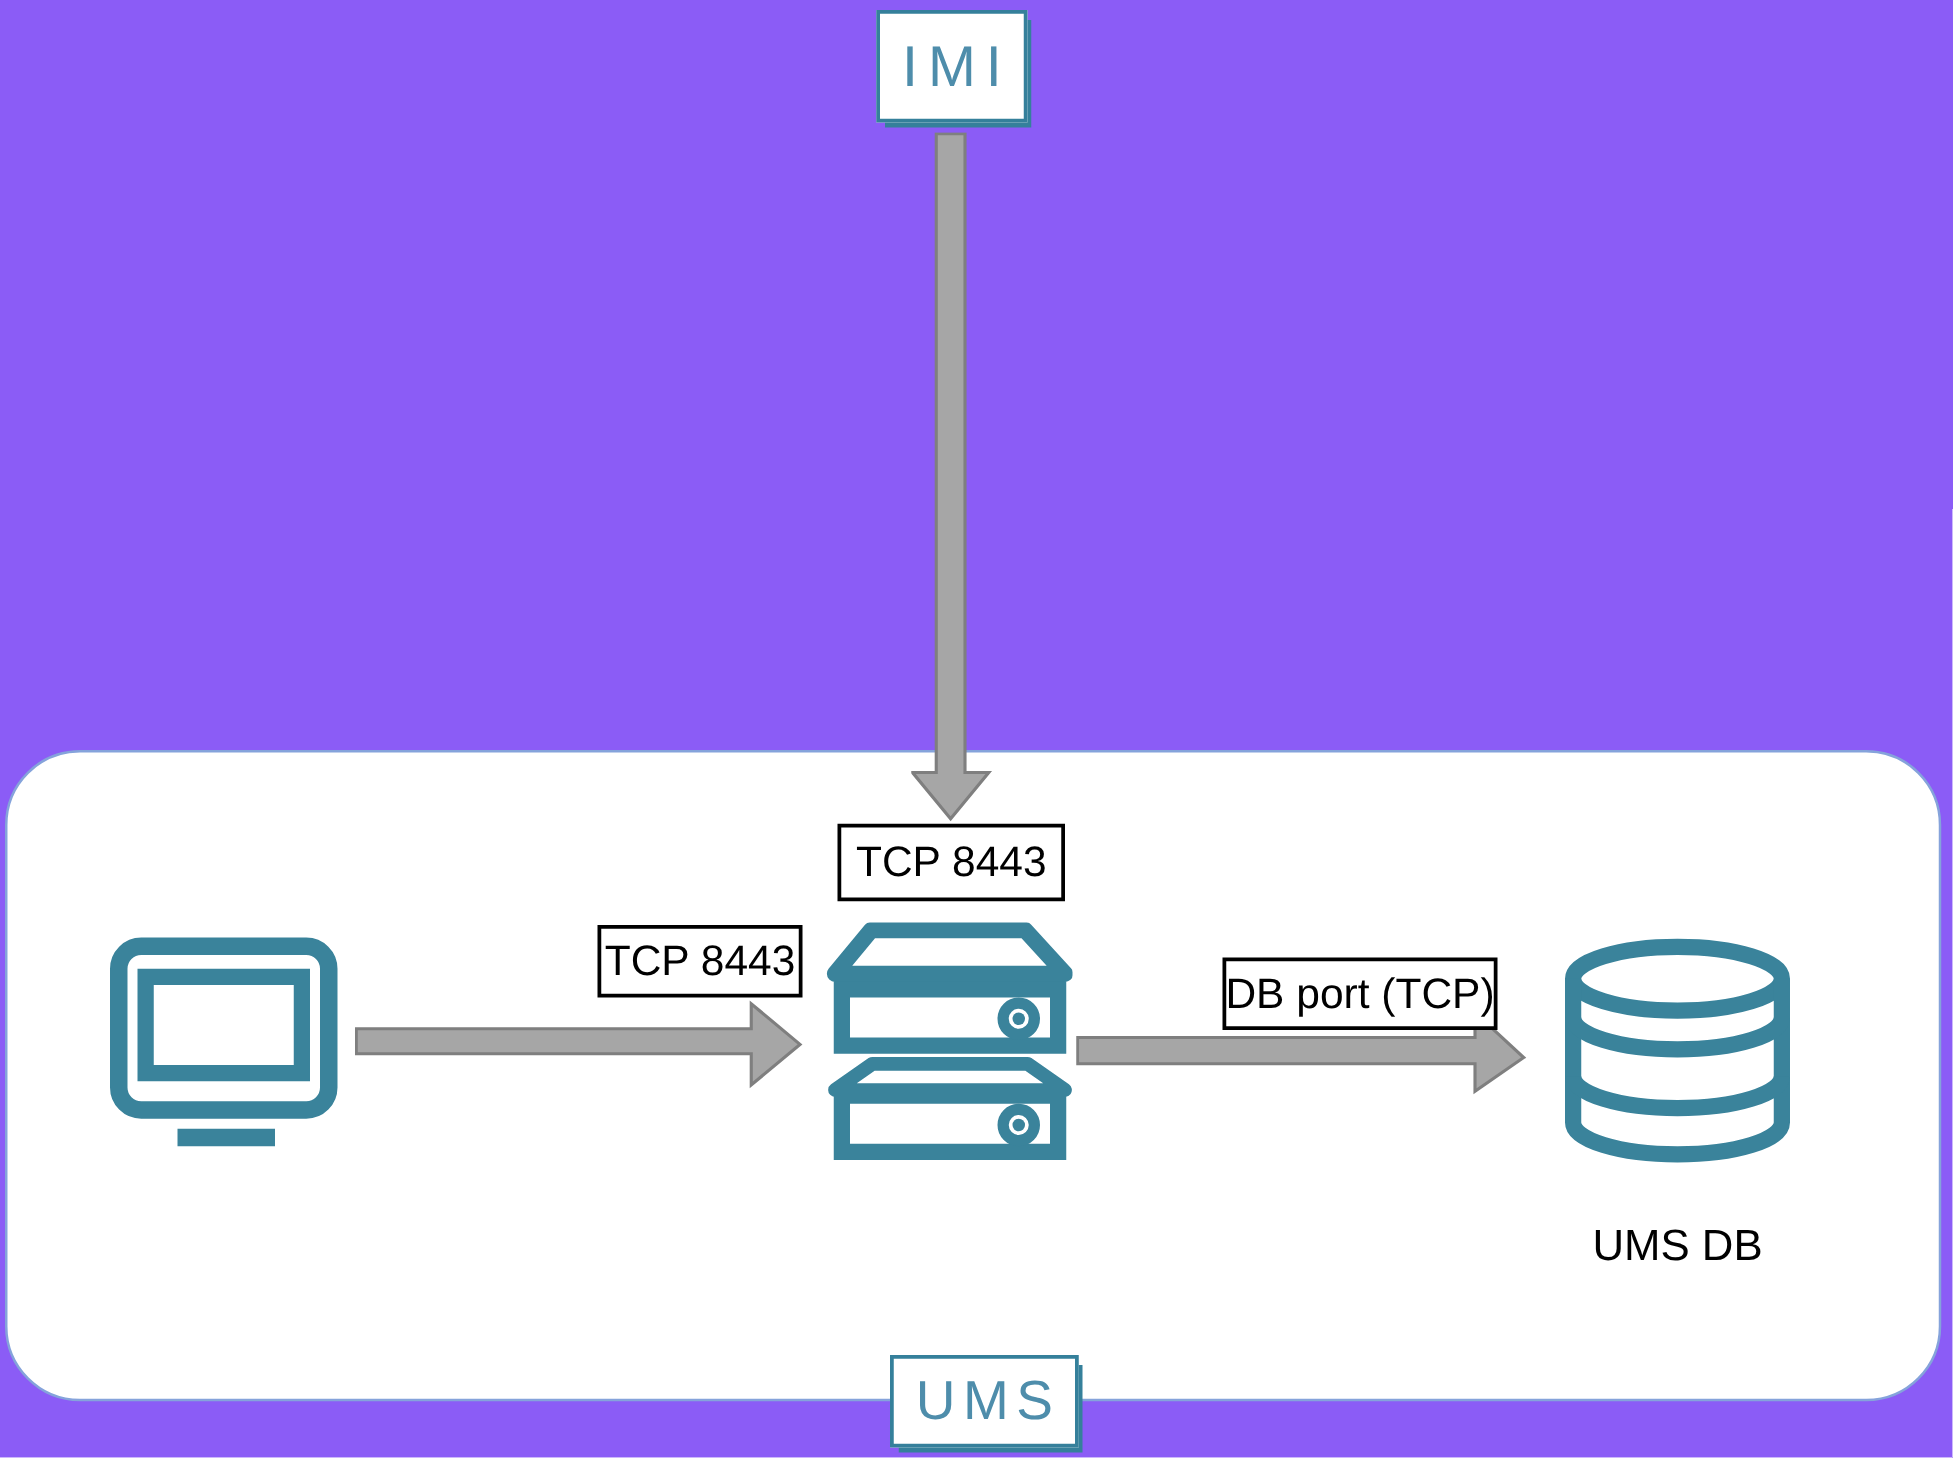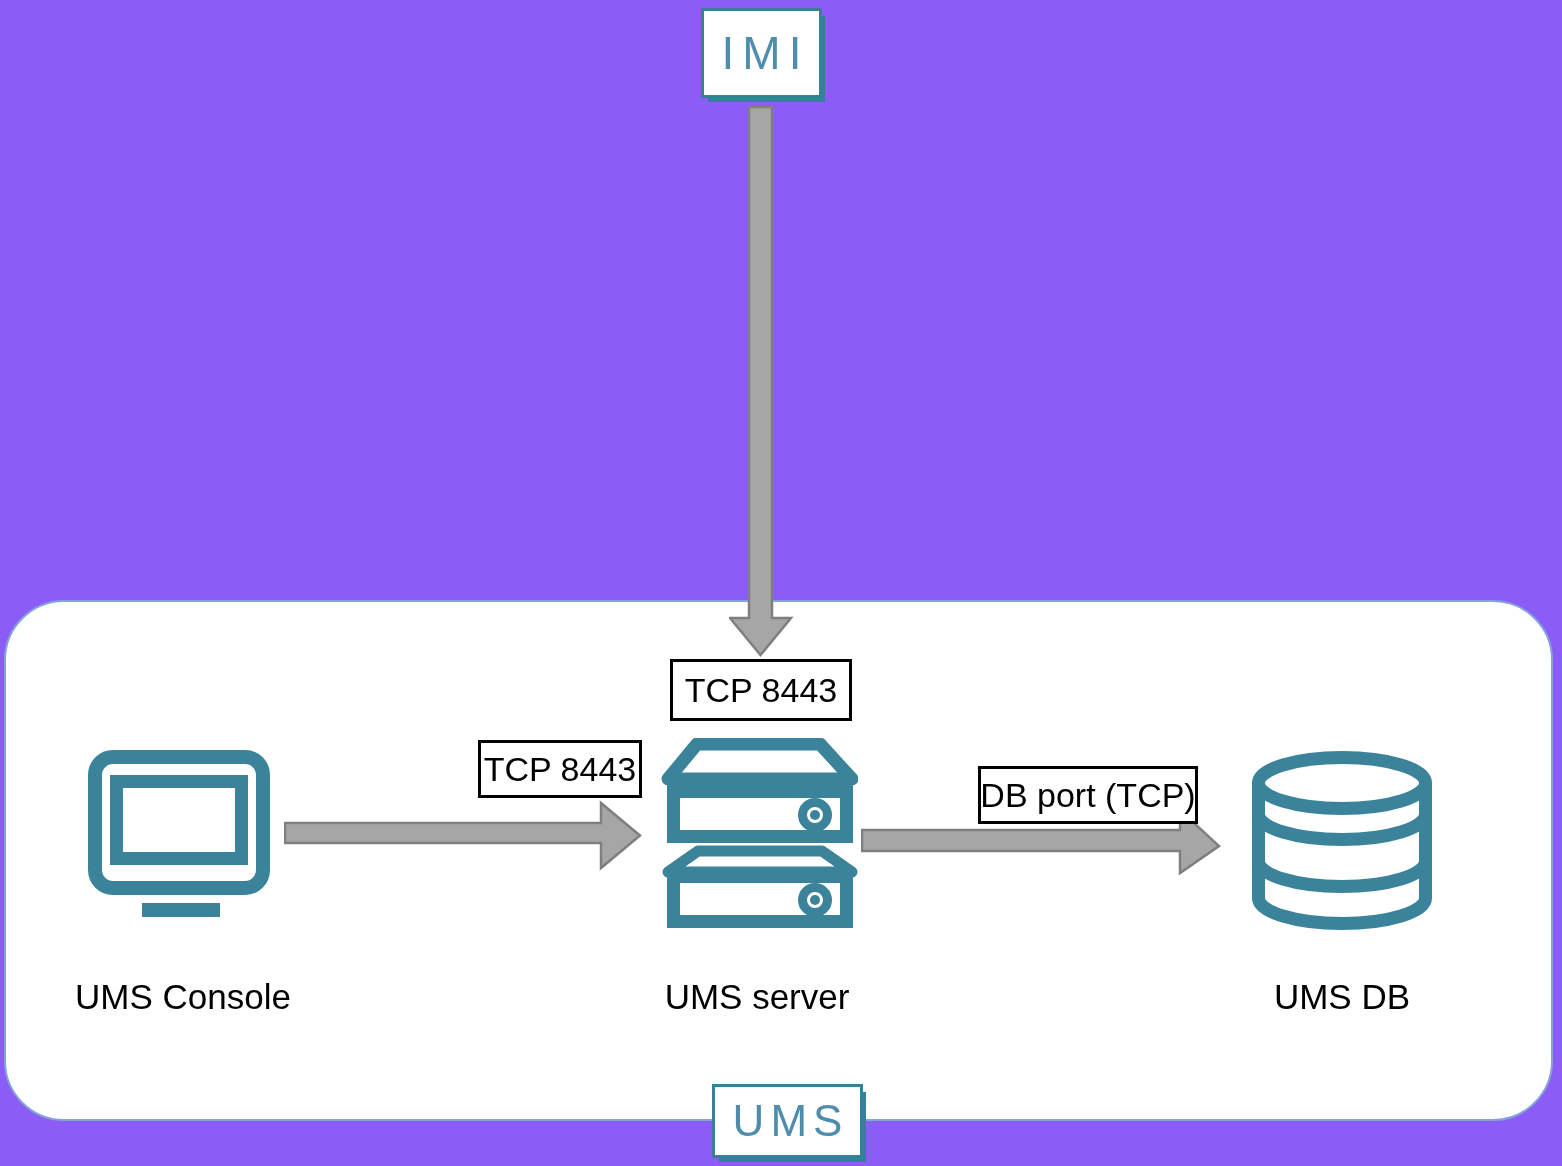--- a/index.html
+++ b/index.html
@@ -120,21 +120,19 @@
     <span>DB port (TCP)</span>
   </div>
 
   <svg class="icon-svg" style="left:1247px; top:740px;" width="190" height="200" viewBox="0 0 190 200">
     <ellipse cx="95" cy="43" rx="83.5" ry="25.5" fill="#ffffff" stroke="currentColor" stroke-width="13"></ellipse>
     <path d="M11.5,43 L11.5,158 A83.5,25.5 0 0 0 178.5,158 L178.5,43" fill="none" stroke="currentColor" stroke-width="13"></path>
     <path d="M11.5,74 A83.5,25.5 0 0 0 178.5,74" fill="none" stroke="currentColor" stroke-width="13"></path>
     <path d="M11.5,121 A83.5,25.5 0 0 0 178.5,121" fill="none" stroke="currentColor" stroke-width="13"></path>
   </svg>
 
-  <div class="node-label" style="left:58px; top:977px;">UMS Console</div>
-  <div class="node-label" style="left:632px; top:977px;">UMS server</div>
   <div class="node-label" style="left:1217px; top:977px;">UMS DB</div>
 
   <div class="logo-box ums">
     <span>UMS</span>
   </div>
 
 </div>
 
 </body></html>

